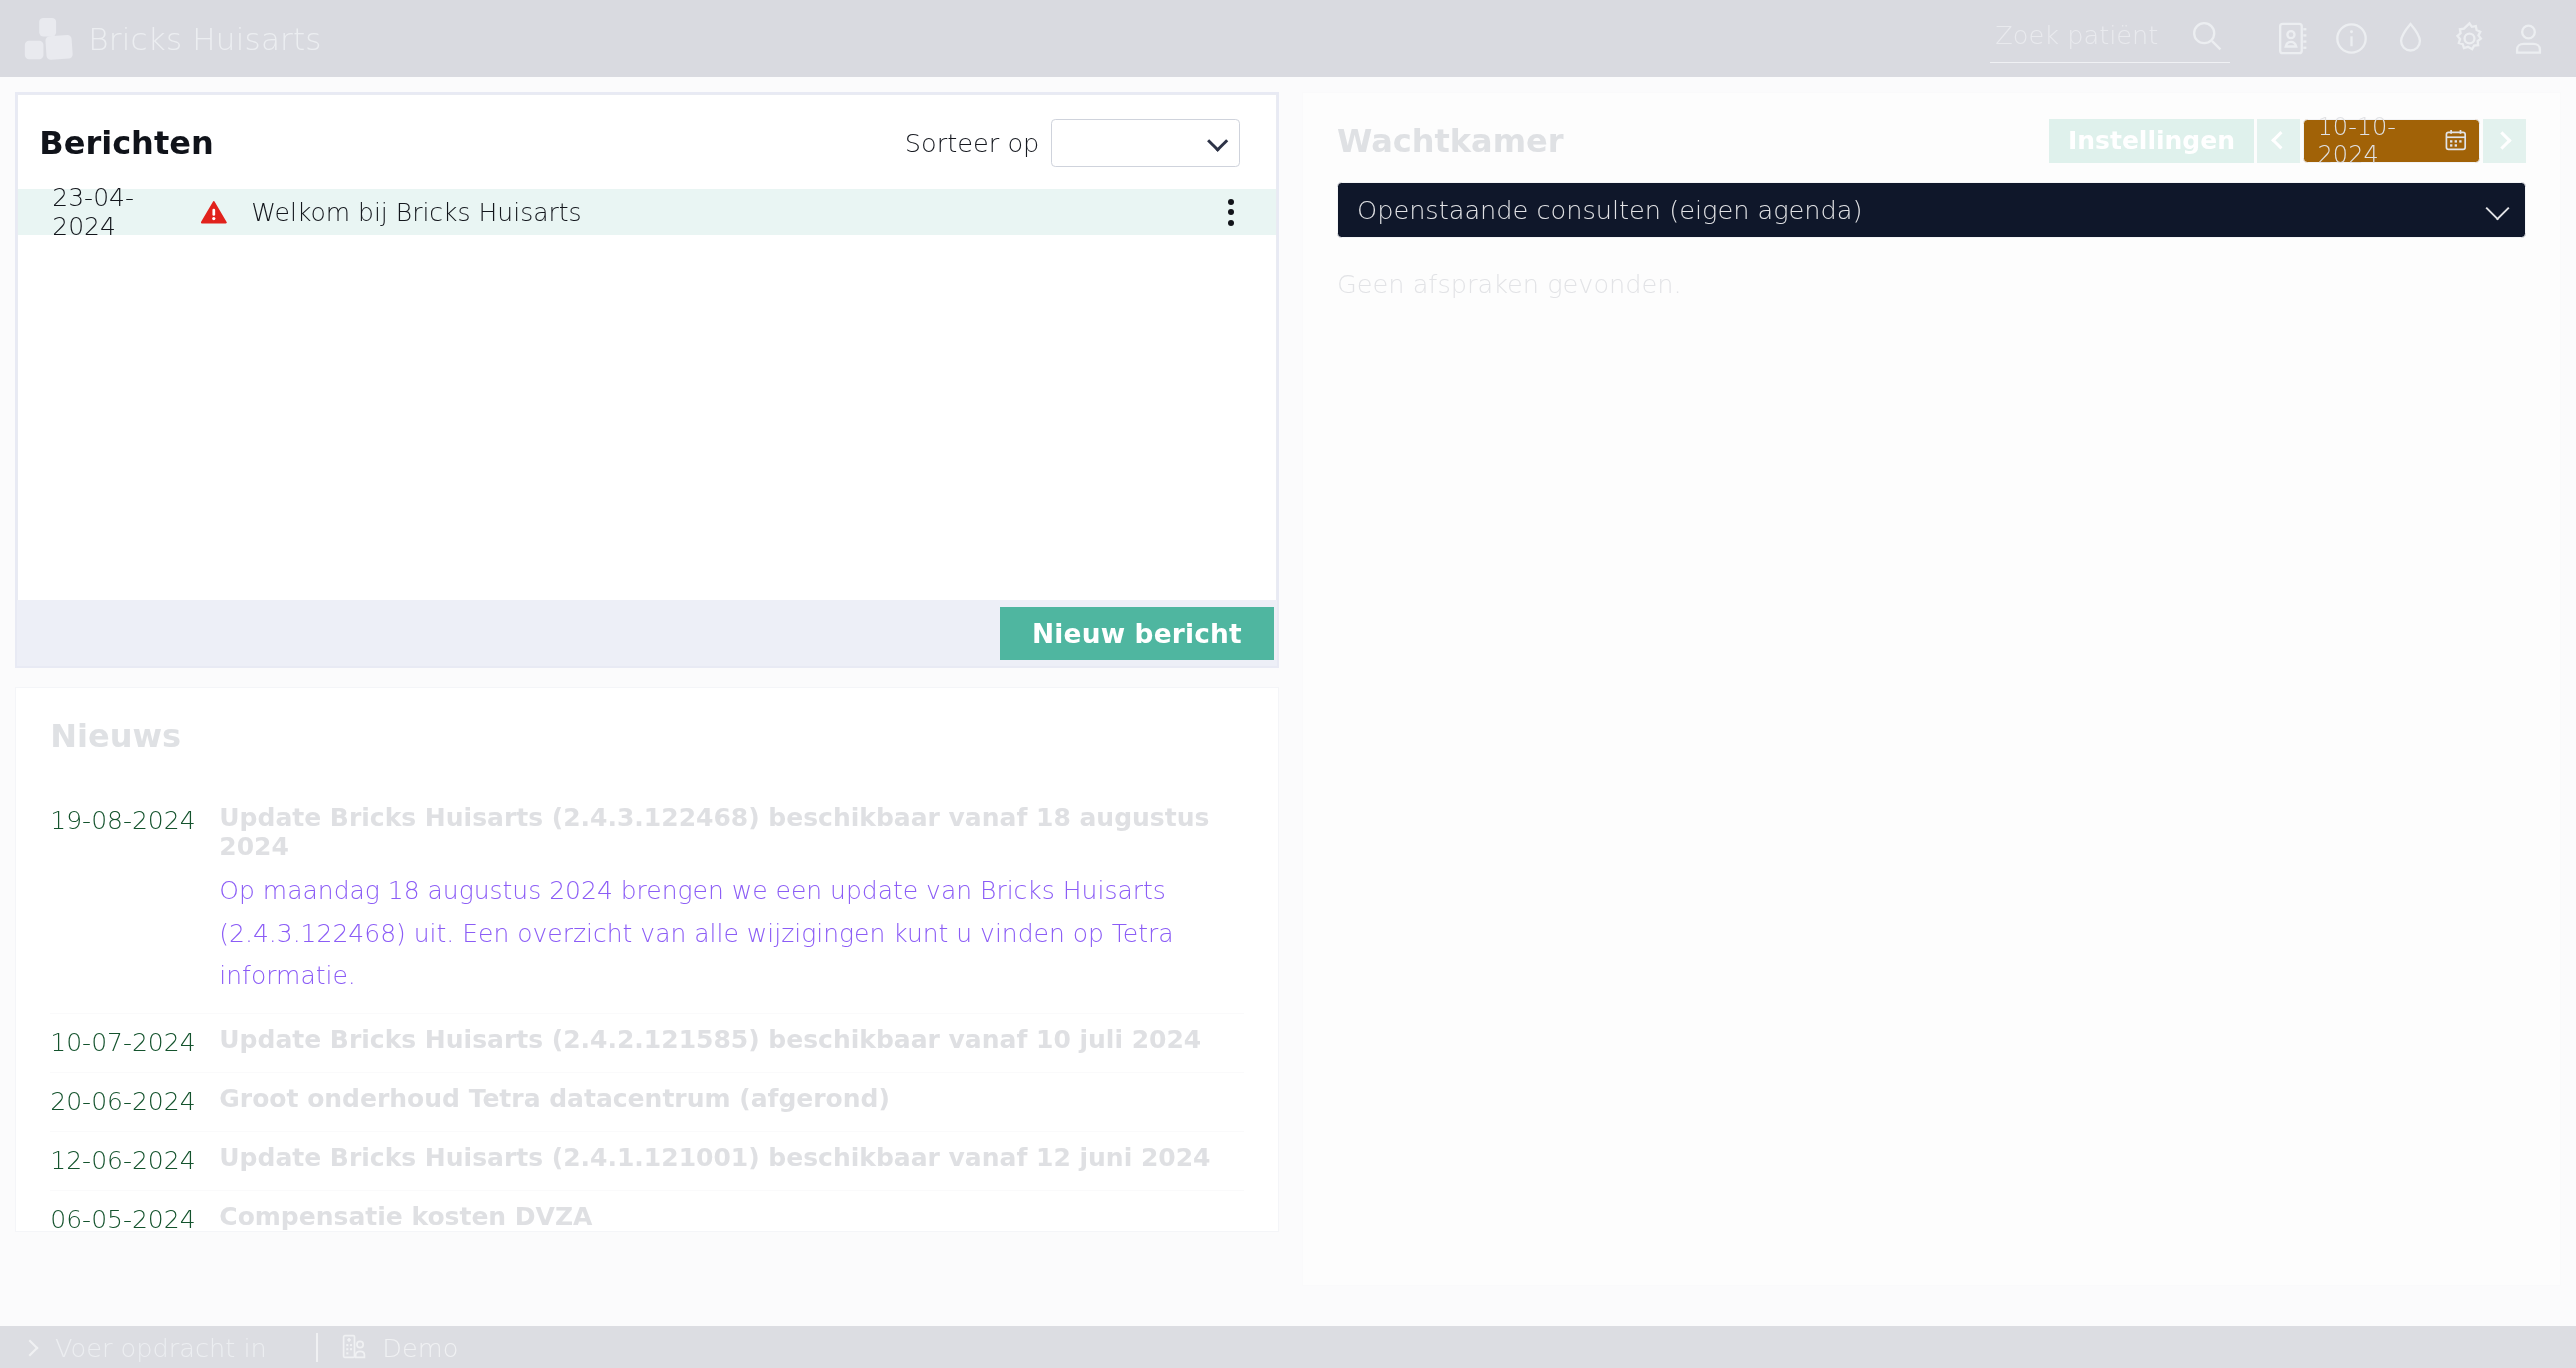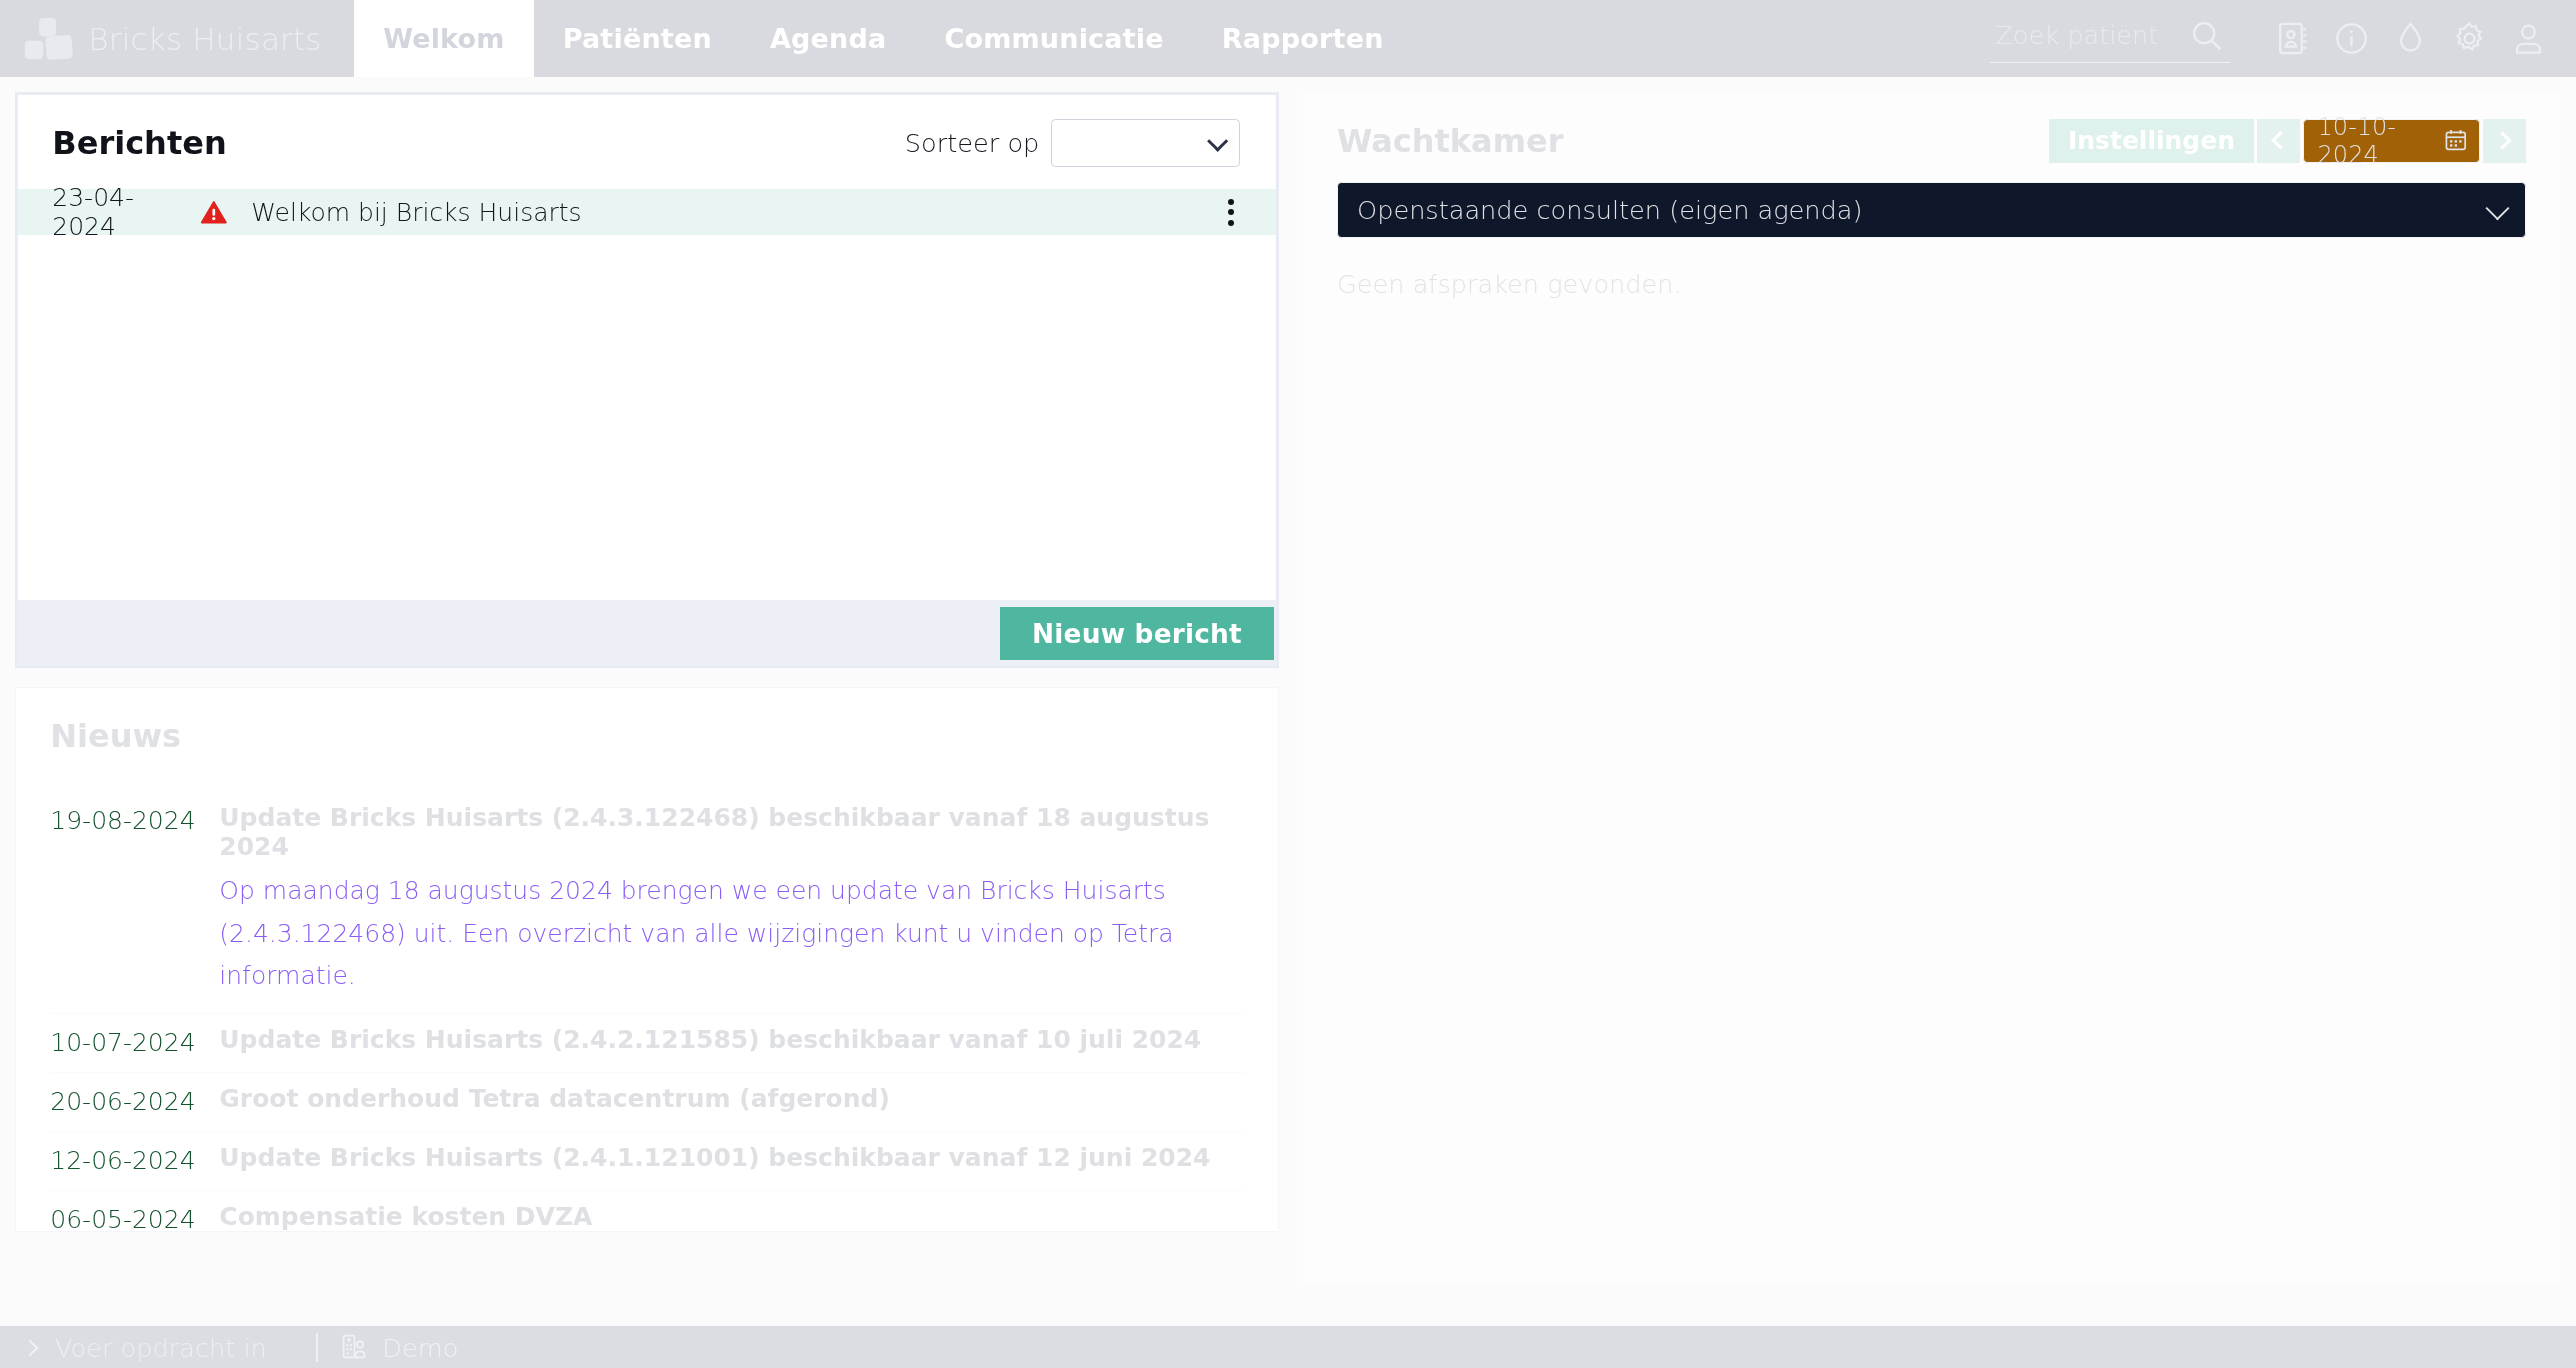--- a/index.html
+++ b/index.html
@@ -67,21 +67,21 @@
     position: absolute; left: 15.3px; top: 15.3px;
     width: 1264px;
   }
   .berichten-card {
     border: 2.6px solid #e8eaf4;
     background: #ffffff;
   }
   .berichten-inner { border: 1.7px solid #e9ebf2; border-bottom: none; background:#fff; }
   .berichten-head {
     display: flex; align-items: center;
-    padding: 24px 36px 22px 34px;
+    padding: 24px 36px 22px 21px;
     background: #ffffff;
     border-radius: 17px;
   }
   .berichten-title {
     font-size: 32px; font-weight: bold; color: #10131a;
     font-family: "DejaVu Sans", sans-serif;
   }
   .sort-wrap { margin-left: auto; display: flex; align-items: center; gap: 12px; }
   .sort-label { font-size: 25.6px; color: #15181f; font-family: "DejaVu Sans", sans-serif; font-weight: 300;}
   .sort-select {
@@ -249,27 +249,20 @@
     <div class="brand-logo">
       <svg width="49" height="44" viewBox="0 0 58 52" xmlns="http://www.w3.org/2000/svg">
         <rect x="18" y="1" width="20" height="22" rx="5" fill="#e9eaef"></rect>
         <rect x="1" y="28" width="22" height="22" rx="5" fill="#e9eaef"></rect>
         <rect x="26" y="22" width="31" height="28" rx="5" fill="#e9eaef" transform="rotate(-4 41 36)"></rect>
       </svg>
     </div>
     <div class="brand-name">Bricks Huisarts</div>
   </div>
 
-  <div class="nav">
-    <div class="nav-tab active">Welkom</div>
-    <div class="nav-tab">Patiënten</div>
-    <div class="nav-tab">Agenda</div>
-    <div class="nav-tab">Communicatie</div>
-    <div class="nav-tab">Rapporten</div>
-  </div>
 
   <div class="topbar-right">
 
     <div class="search-wrap">
       <input class="search-input" placeholder="Zoek patiënt" style="">
       <span>
         <svg class="ic" viewBox="0 0 24 24" fill="none" stroke="#eceef1" stroke-width="1.5">
           <circle cx="10.5" cy="10.5" r="6.5"></circle>
             <line x1="15.5" y1="15.5" x2="21" y2="21"></line>
         </svg>

